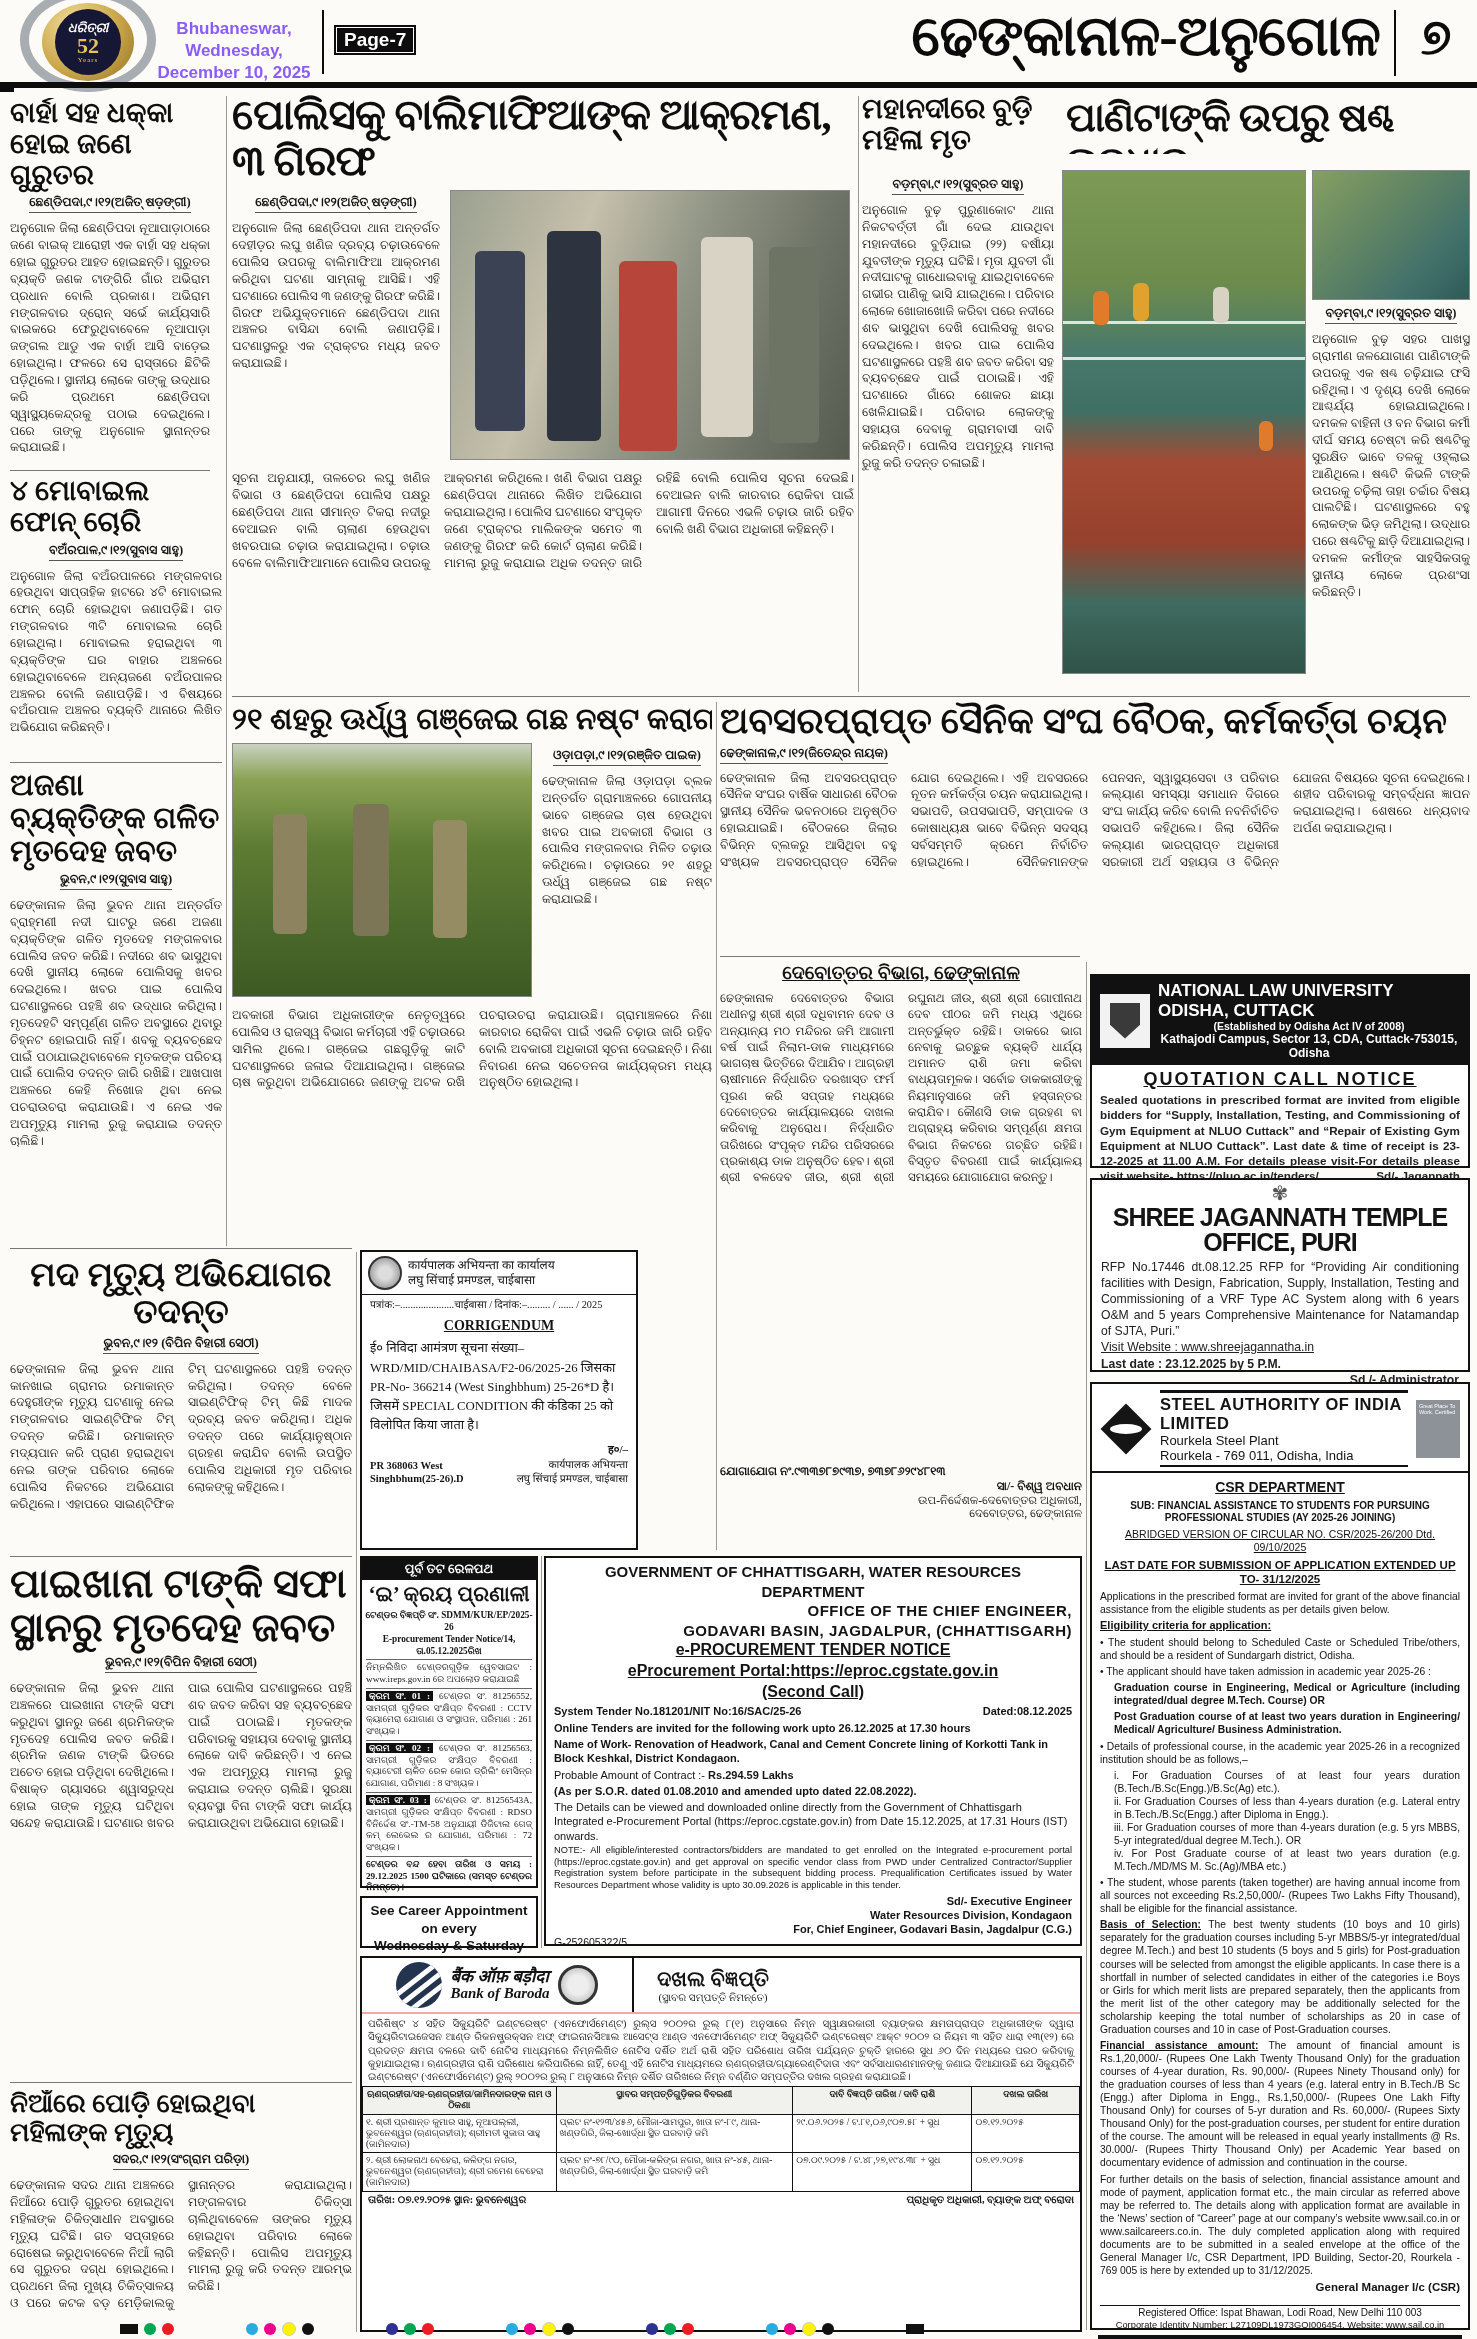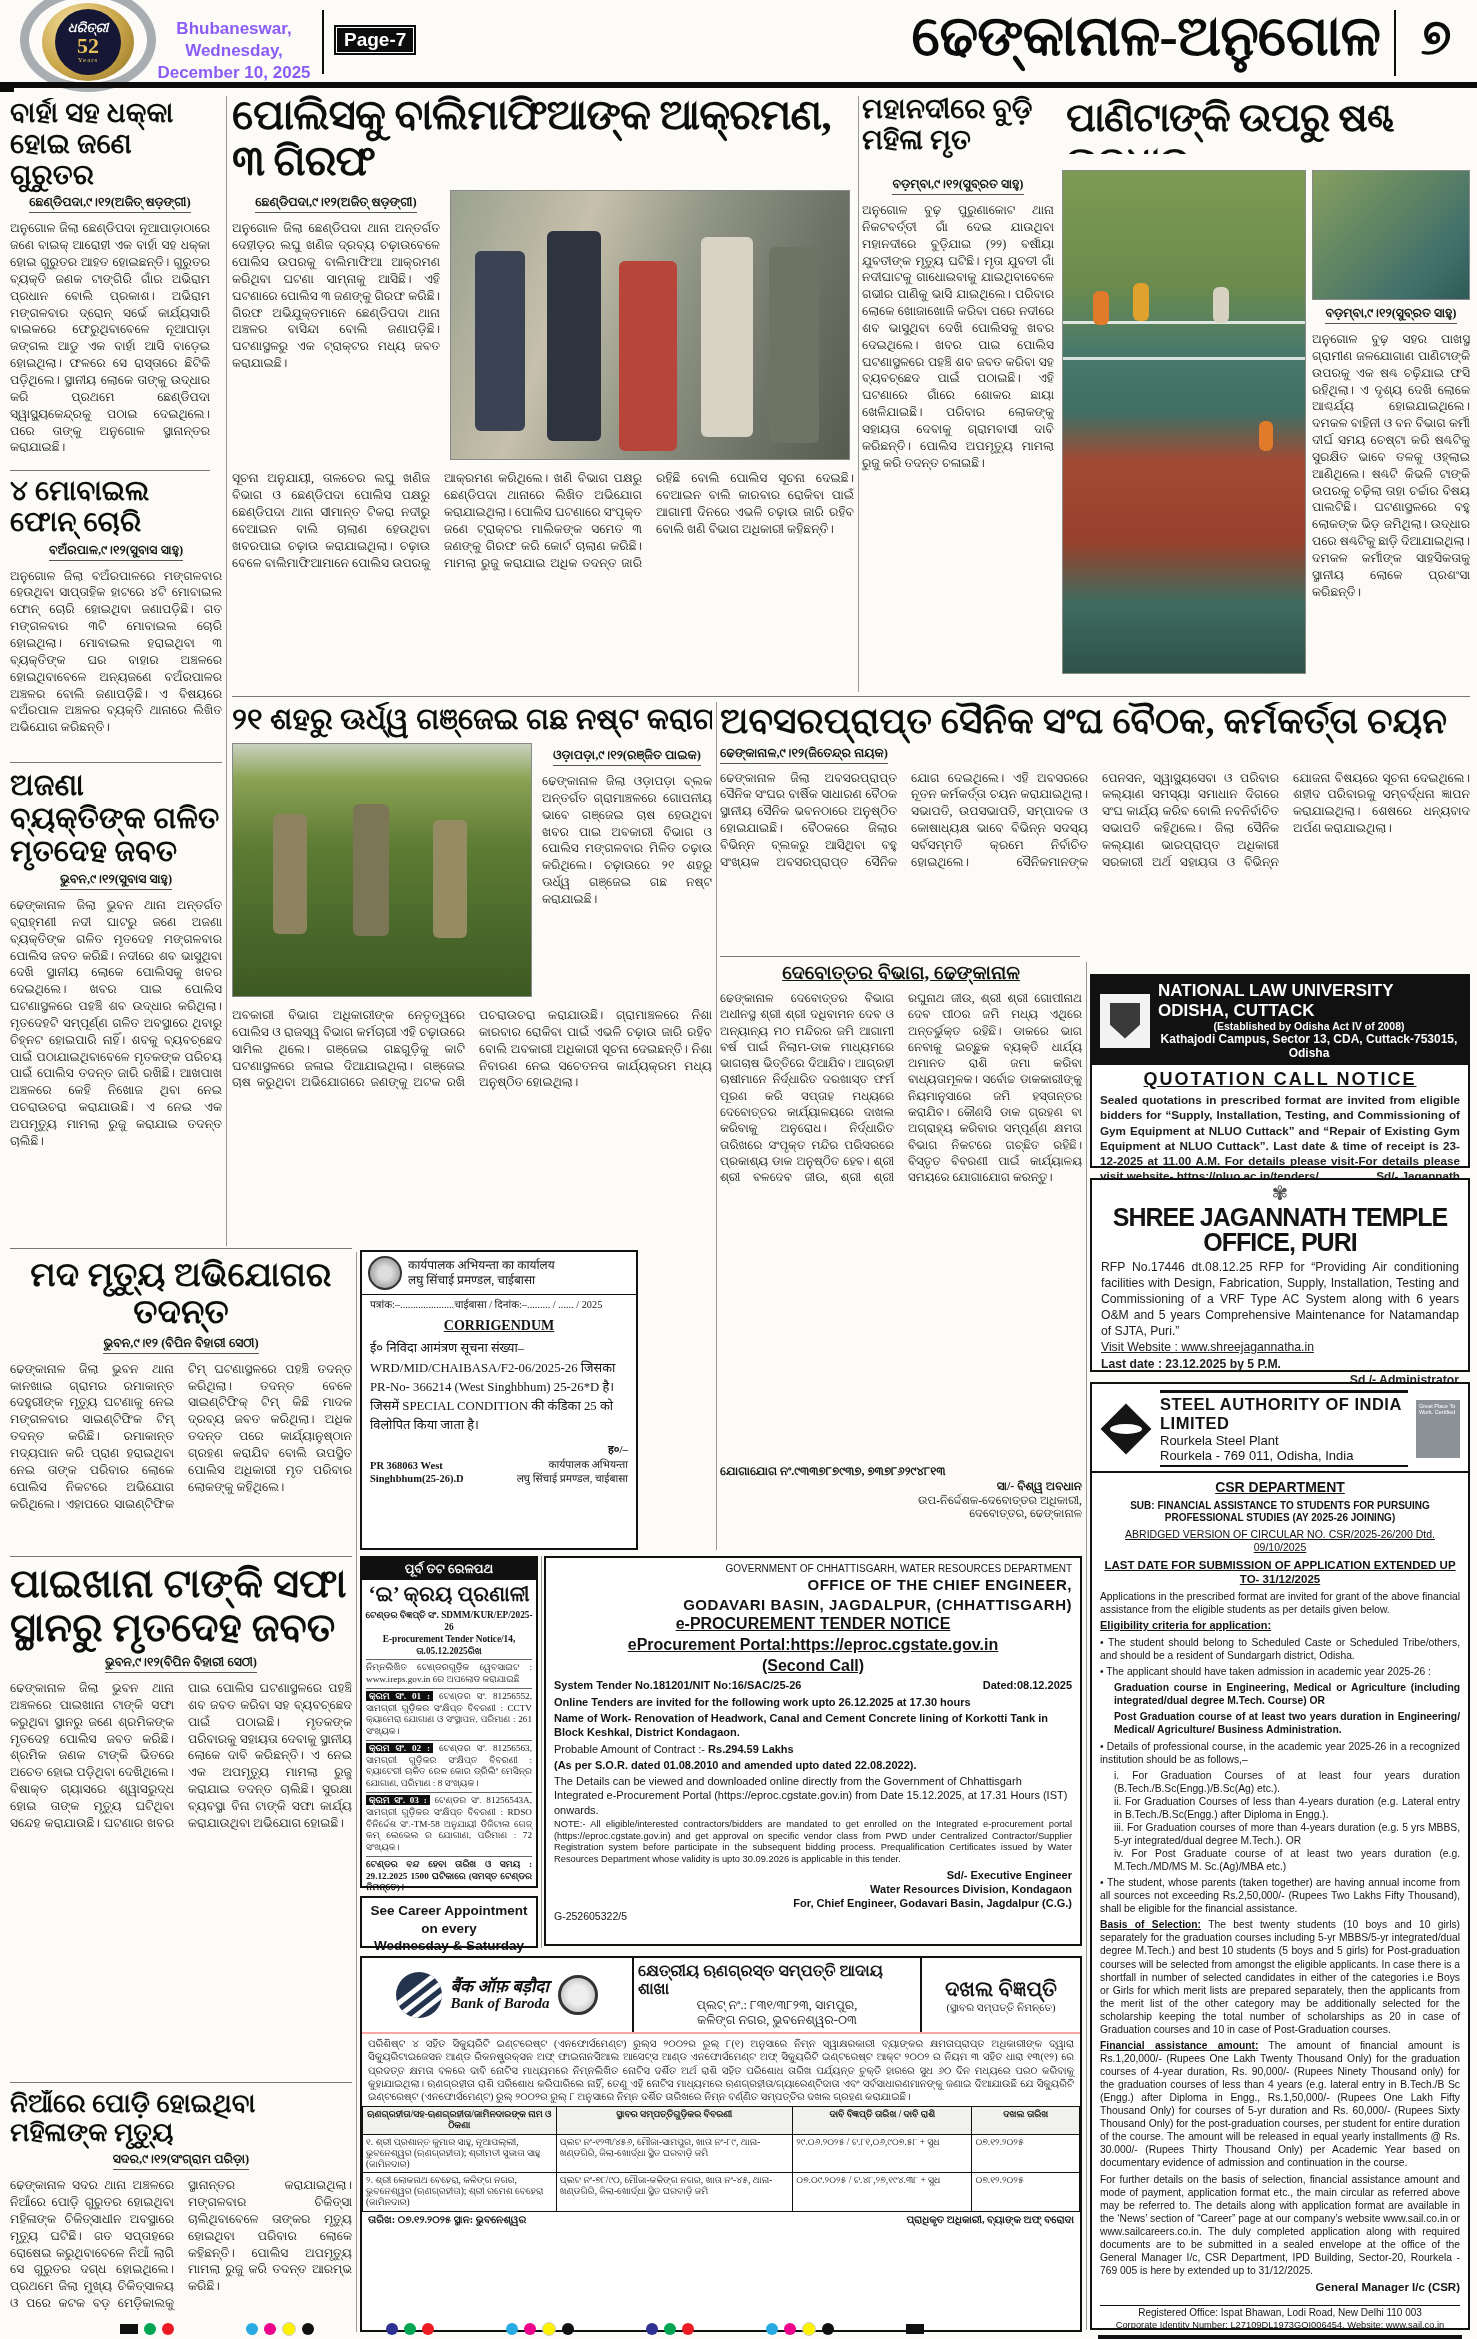--- a/index.html
+++ b/index.html
@@ -88,21 +88,21 @@
   .corr-body{padding:2px 8px;font-size:12.8px;line-height:1.5;}
   
   .rt-bar{background:#101010;color:#fff;text-align:center;font-weight:bold;font-size:13px;padding:3px 0;}
   .rt-title{font-size:21px;font-weight:bold;text-align:center;margin:2px 0;}
   .rt-line{font-size:9.3px;font-weight:bold;text-align:center;line-height:1.3;}
   .rt-item{font-size:9.2px;line-height:1.28;text-align:justify;margin:2px 4px;border-top:1px solid #666;padding-top:2px;}
   .chip{background:#101010;color:#fff;font-weight:bold;padding:0 3px;}
   .rt-pr{border:1.5px solid #111;display:inline-block;padding:1px 4px;font-weight:bold;font-size:10px;}
   
   .cg{font-family:"Liberation Sans",sans-serif;padding:4px 8px;font-size:11px;line-height:1.3;}
-  .cg .t1{font-size:10px;font-weight:normal;text-align:right;}
+  .cg .t1{font-size:15px;font-weight:bold;text-align:center;}
   .cg .t2{font-size:15px;font-weight:bold;text-align:right;letter-spacing:.5px;}
   .cg .t3{font-size:16px;font-weight:bold;text-align:center;text-decoration:underline;}
   .cg p{margin:2px 0;}
   .cg .note{font-size:9.3px;line-height:1.25;text-align:justify;}
   
   .bob-head{display:flex;border-bottom:2px solid #fca5a5;}
   .bob-cell{border-right:2px solid #111;display:flex;align-items:center;justify-content:center;flex-direction:column;padding:4px;}
   .bob-mark{width:46px;height:46px;border-radius:50%;background:#24344f;position:relative;flex:none;overflow:hidden;}
   .bob-slash{position:absolute;width:64px;height:5px;background:#fff;transform:rotate(-38deg);}
   .bob-name-hi{font-size:17px;font-weight:bold;font-style:italic;line-height:1.05;}
@@ -406,25 +406,20 @@
         <div class="bob-mark">
           <div class="bob-slash" style="left:-8px;top:12px"></div>
           <div class="bob-slash" style="left:-4px;top:22px"></div>
           <div class="bob-slash" style="left:0;top:32px"></div>
         </div>
         <div>
           <div class="bob-name-hi">बैंक ऑफ़ बड़ौदा</div>
           <div class="bob-name-en">Bank of Baroda</div>
         </div>
         <div class="bob-roundel"></div>
-      </div>
-      <div class="bob-cell" style="flex:1">
-        <div class="b" style="font-size:16px">କ୍ଷେତ୍ରୀୟ ଋଣଗ୍ରସ୍ତ ସମ୍ପତ୍ତି ଆଦାୟ ଶାଖା</div>
-        <div style="font-size:12.5px">ପ୍ଲଟ୍ ନଂ.: ୮୩୧/୩୮୨୩, ସାମପୁର,</div>
-        <div style="font-size:12.5px">କଳିଙ୍ଗ ନଗର, ଭୁବନେଶ୍ୱର-୦୩</div>
       </div>
       <div class="bob-cell" style="width:150px;border-right:none">
         <div class="b" style="font-size:21px">ଦଖଲ ବିଜ୍ଞପ୍ତି</div>
         <div style="font-size:10.5px">(ସ୍ଥାବର ସମ୍ପତ୍ତି ନିମନ୍ତେ)</div>
       </div>
     </div>
     <div class="bob-body">ପରିଶିଷ୍ଟ ୪ ସହିତ ସିକ୍ୟୁରିଟି ଇଣ୍ଟରେଷ୍ଟ (ଏନଫୋର୍ସମେଣ୍ଟ) ରୁଲ୍ସ ୨୦୦୨ର ରୁଲ୍ ୮(୧) ଅନୁସାରେ ନିମ୍ନ ସ୍ୱାକ୍ଷରକାରୀ ବ୍ୟାଙ୍କର କ୍ଷମତାପ୍ରାପ୍ତ ଅଧିକାରୀଙ୍କ ଦ୍ୱାରା ସିକ୍ୟୁରିଟାଇଜେସନ ଆଣ୍ଡ ରିକନଷ୍ଟ୍ରକ୍ସନ ଅଫ୍ ଫାଇନାନସିଆଲ ଆସେଟ୍ସ ଆଣ୍ଡ ଏନଫୋର୍ସମେଣ୍ଟ ଅଫ୍ ସିକ୍ୟୁରିଟି ଇଣ୍ଟରେଷ୍ଟ ଆକ୍ଟ ୨୦୦୨ ର ନିୟମ ୩ ସହିତ ଧାରା ୧୩(୧୨) ରେ ପ୍ରଦତ୍ତ କ୍ଷମତା ବଳରେ ଦାବି ନୋଟିସ ମାଧ୍ୟମରେ ନିମ୍ନଲିଖିତ ନୋଟିସ ଦର୍ଶିତ ଅର୍ଥ ରାଶି ସହିତ ପରିଶୋଧ ତାରିଖ ପର୍ଯ୍ୟନ୍ତ ଚୁକ୍ତି ହାରରେ ସୁଧ ୬୦ ଦିନ ମଧ୍ୟରେ ପରଠ କରିବାକୁ କୁହାଯାଇଥିଲା। ଋଣଗ୍ରହୀତା ରାଶି ପରିଶୋଧ କରିପାରିଲେ ନାହିଁ, ତେଣୁ ଏହି ନୋଟିସ ମାଧ୍ୟମରେ ଋଣଗ୍ରହୀତା/ଗ୍ୟାରେଣ୍ଟିଦାତା ଏବଂ ସର୍ବସାଧାରଣମାନଙ୍କୁ ଜଣାଇ ଦିଆଯାଉଛି ଯେ ସିକ୍ୟୁରିଟି ଇଣ୍ଟରେଷ୍ଟ (ଏନଫୋର୍ସମେଣ୍ଟ) ରୁଲ୍ ୨୦୦୨ର ରୁଲ୍ ୮ ଅନୁସାରେ ନିମ୍ନ ଦର୍ଶିତ ତାରିଖରେ ନିମ୍ନ ବର୍ଣ୍ଣିତ ସମ୍ପତ୍ତିର ଦଖଲ ଗ୍ରହଣ କରାଯାଇଛି।</div>
     <table class="bobt">
       <thead>
         <tr>

